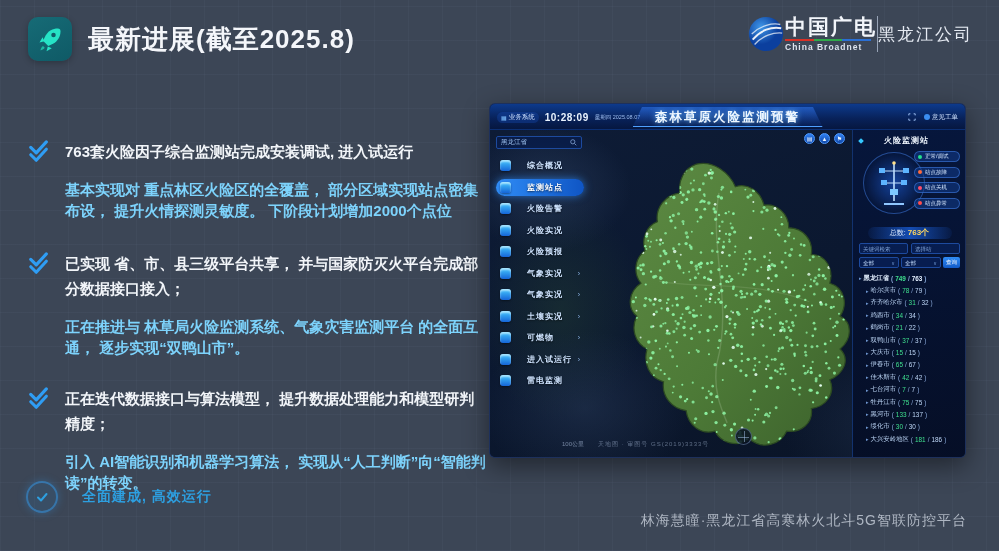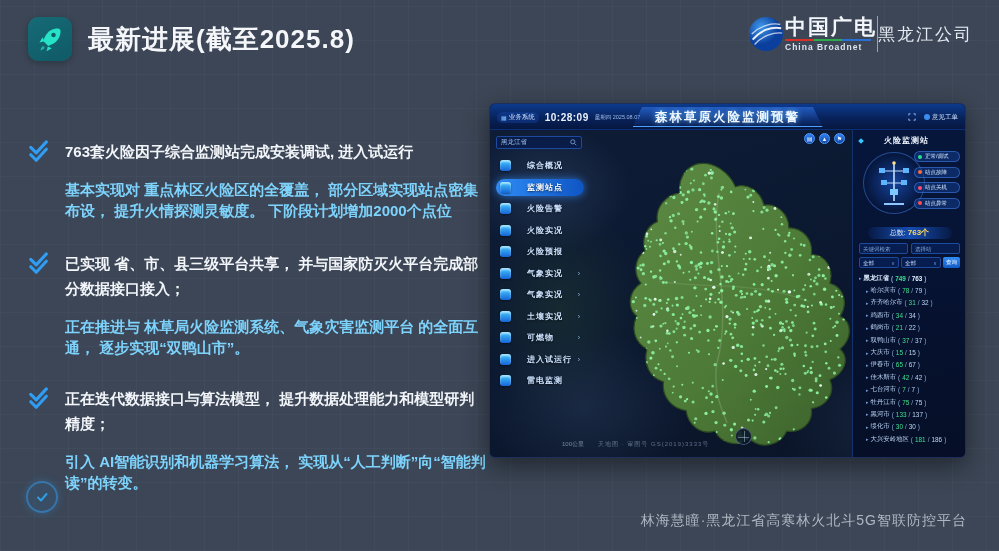--- a/index.html
+++ b/index.html
@@ -216,20 +216,21 @@
     <div class="b-body"><span>引入 AI智能识别和机器学习算法， 实现从“人工判断”向“智能判读”的转变。</span><span class="b-em"></span><span></span></div>
   </div>
 </div>
 
 <div class="footer-left">
   <div class="done-circle">
     <svg width="16" height="16" viewBox="0 0 16 16">
         <path d="M4 8.5 l3 3 L12.5 5" stroke="#2d9fe0" stroke-width="2" fill="none" stroke-linecap="round" stroke-linejoin="round"></path>
       </svg>
   </div>
+  <div class="footer-left-text">全面建成, 高效运行</div>
 </div>
 <div class="footer-right">林海慧瞳·黑龙江省高寒林火北斗5G智联防控平台</div>
 
 <div class="dash">
   <div class="dash-body">
     <svg class="province-svg" viewBox="0 0 240 300">
       <defs>
         <linearGradient id="pg" x1="0" y1="0" x2="1" y2="1">
           <stop offset="0%" stop-color="#5d8a43"></stop>
             <stop offset="55%" stop-color="#4d7a37"></stop>

